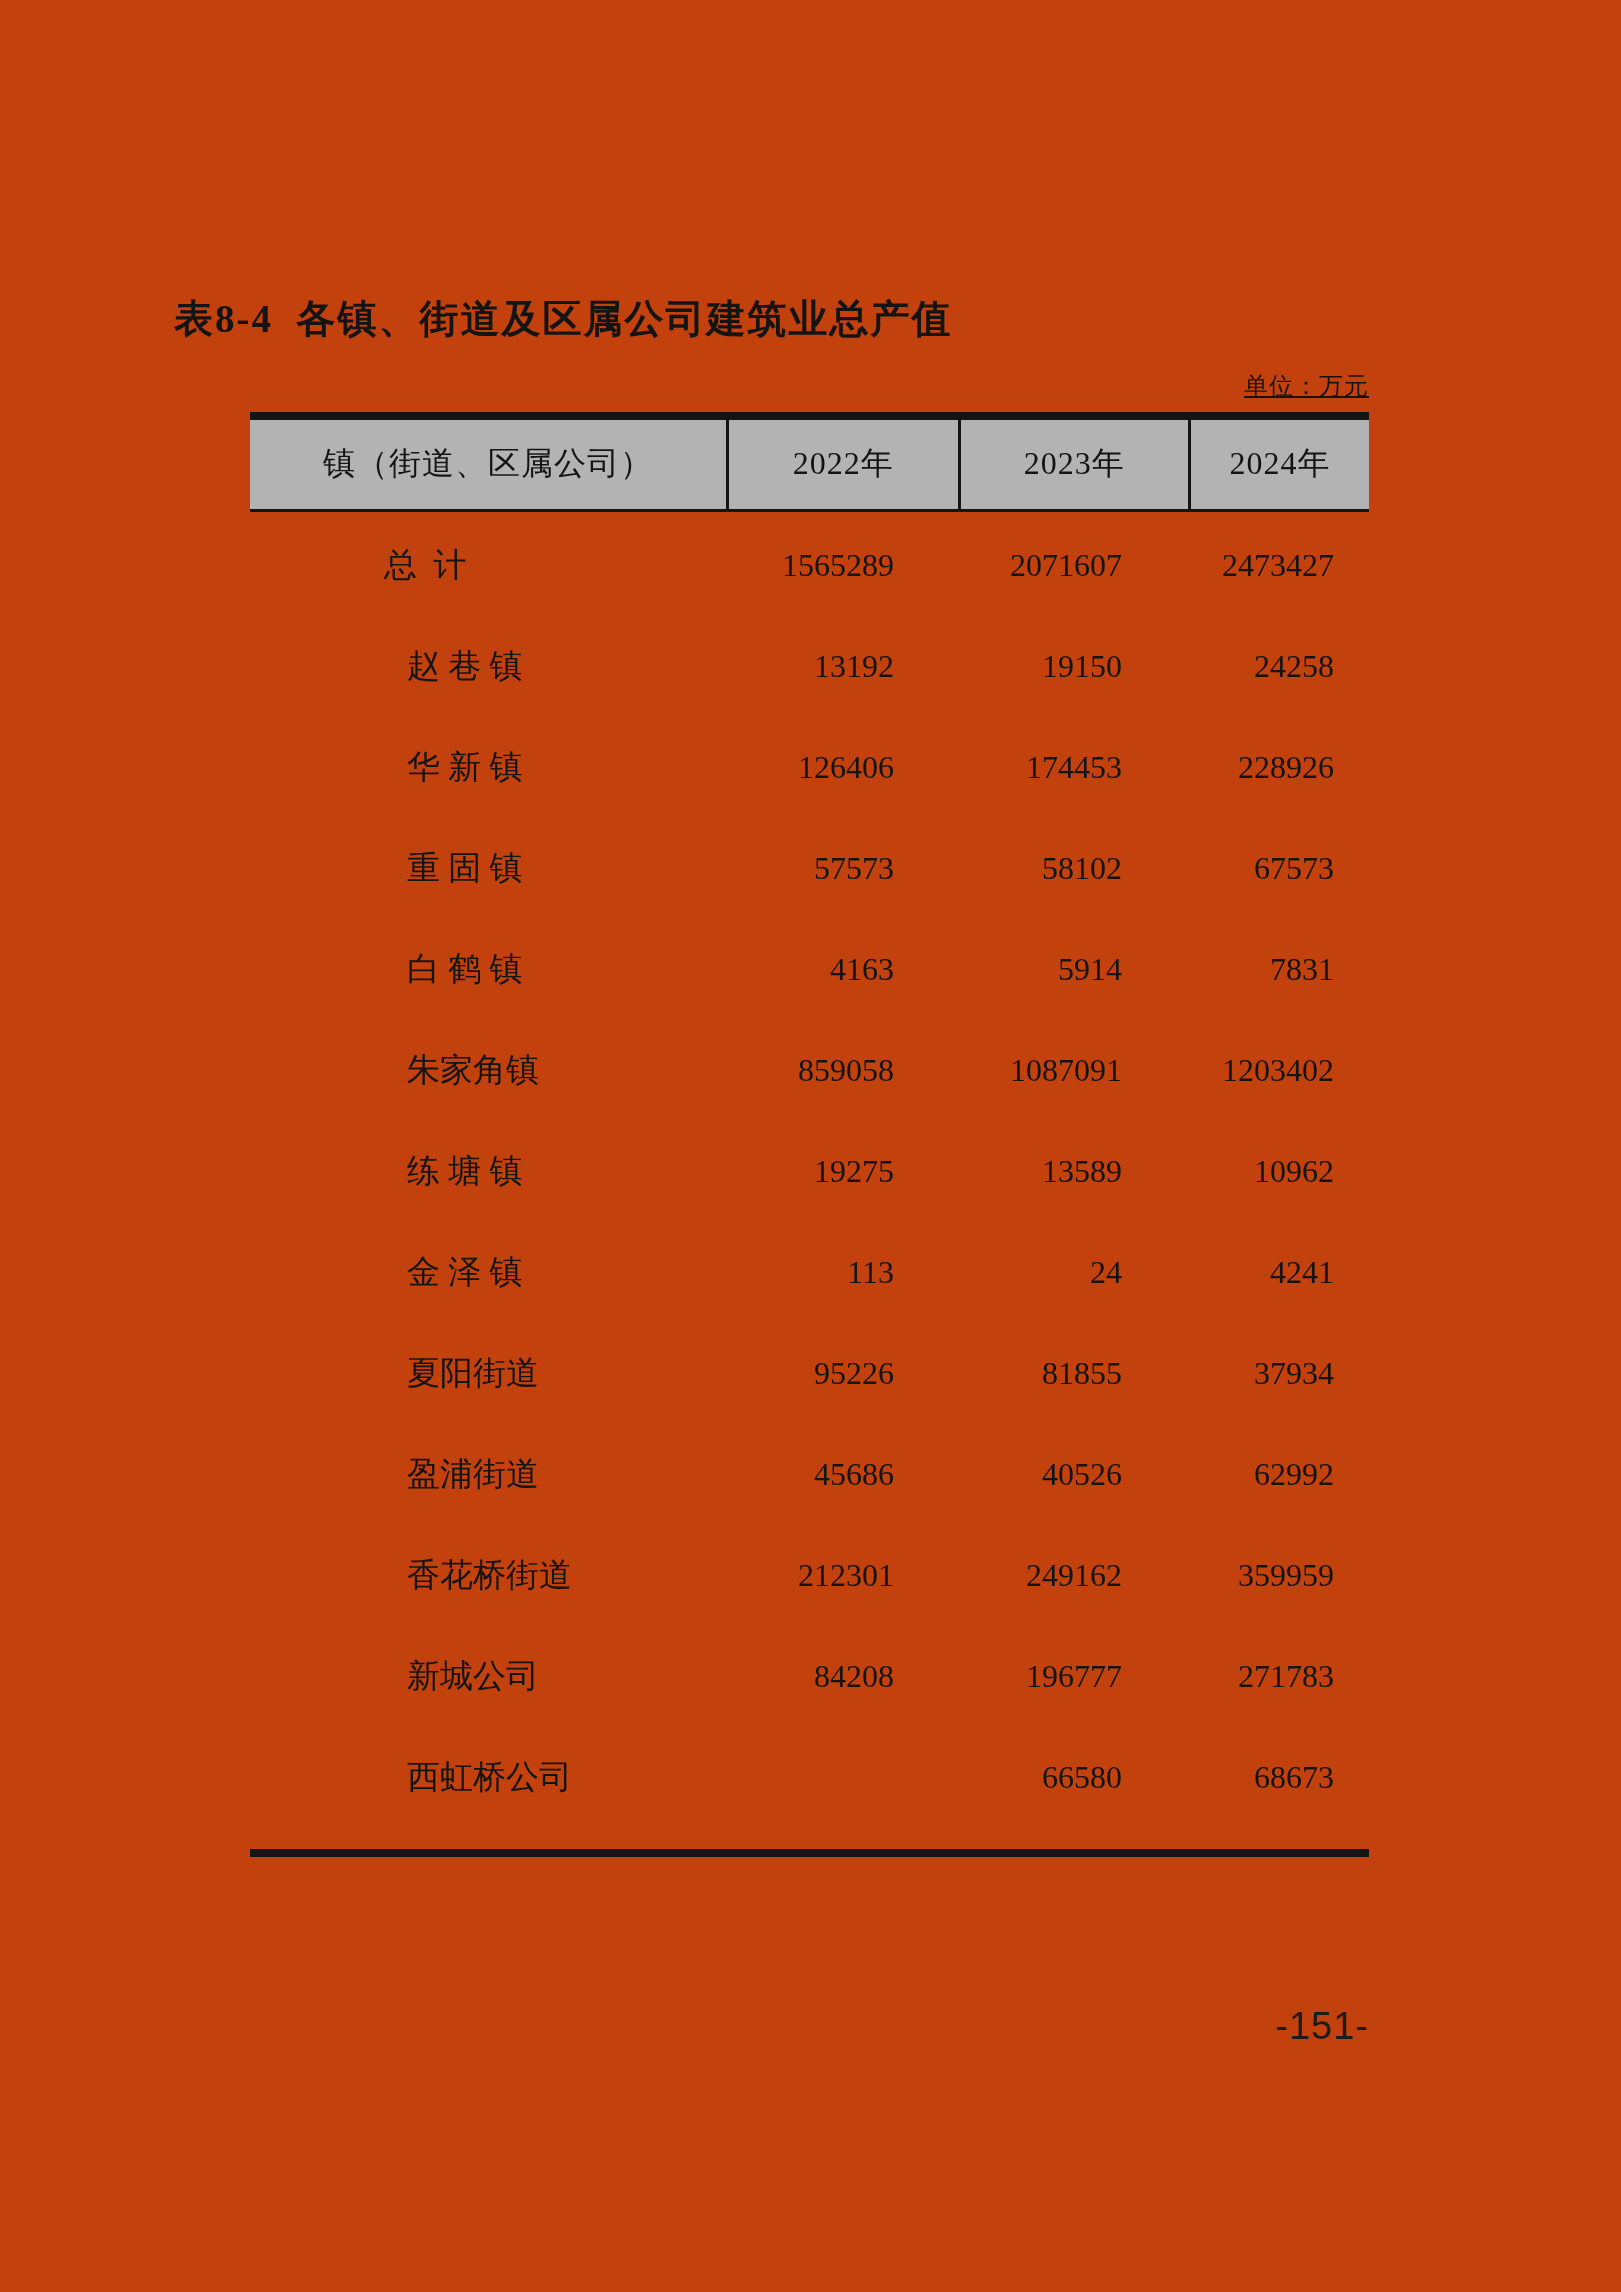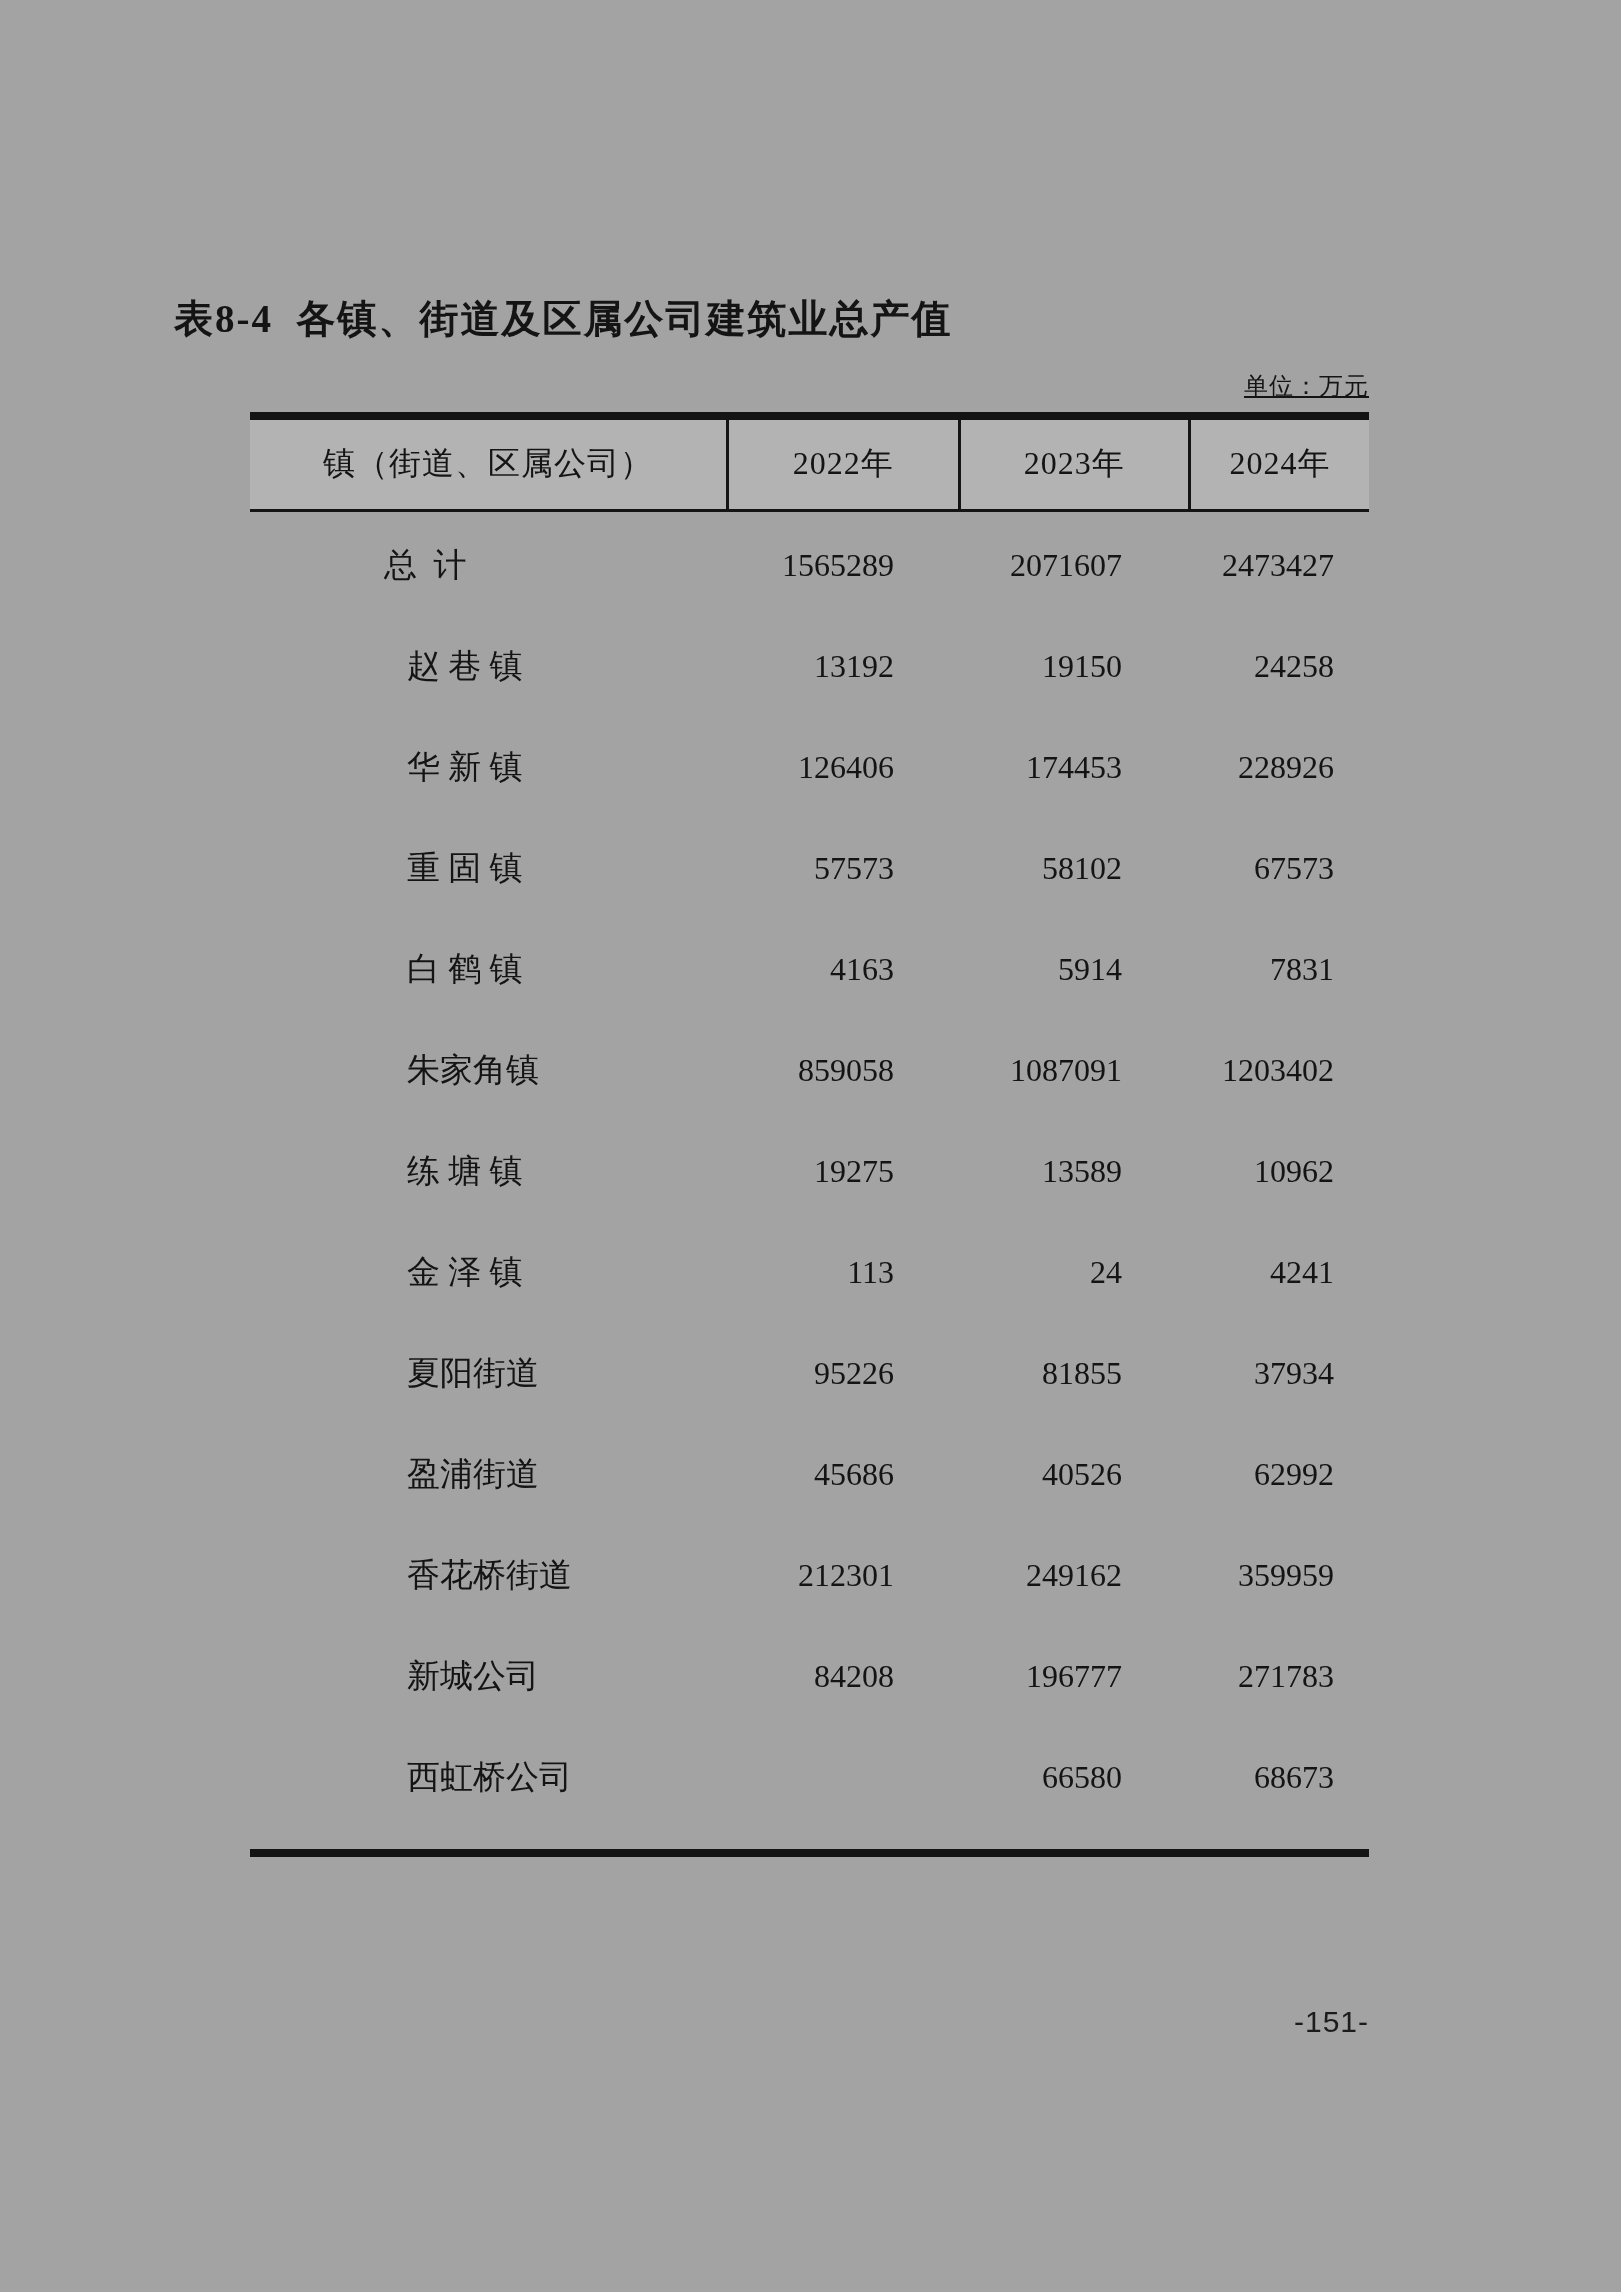--- a/index.html
+++ b/index.html
@@ -1,19 +1,19 @@
 <!DOCTYPE html>
 <html><head>
 <meta charset="utf-8">
 <style>
   html,body { margin:0; padding:0; background:#ffffff; }
   .page {
     position:relative;
     width:1621px; height:2293px;
-    background:#a3a3a3;
+    background:#c2410c;
     color:#141414;
     font-family:"Liberation Serif", serif;
     overflow:hidden;
   }
   .doc-title {
     position:absolute;
     left:174px; top:292px;
     font-size:39px;
     font-weight:bold;
     letter-spacing:2px;
@@ -56,21 +56,21 @@
   .cell { box-sizing:border-box; }
   .cell.c1 { width:476px; padding-left:157px; font-size:33px; white-space:pre; }
   .row.total .cell.c1 { padding-left:134px; }
   .cell.num { text-align:right; font-size:32px; }
   .cell.c2 { width:231px; padding-right:63px; }
   .cell.c3 { width:230px; padding-right:65px; }
   .cell.c4 { width:181px; padding-right:34px; }
   .page-number {
     position:absolute;
     right:252px; top:2005px;
-    font-size:30px;
+    font-size:38px;
     font-family:"Liberation Sans", sans-serif;
     letter-spacing:1px;
     color:#1c1c1c;
   }
 </style>
 </head>
 <body>
 
 <div class="page">
 

